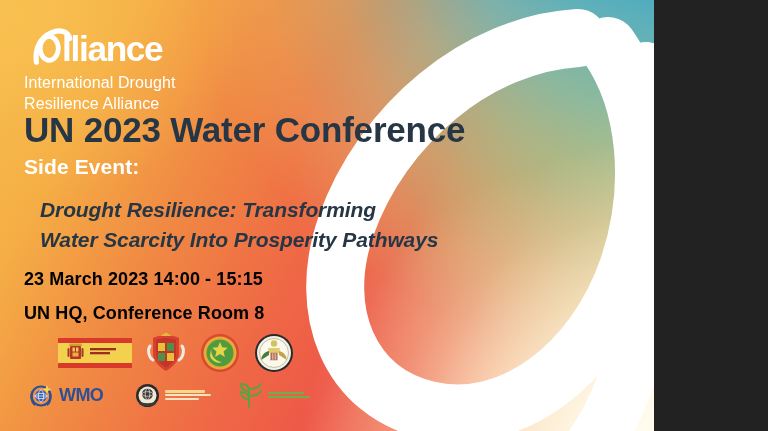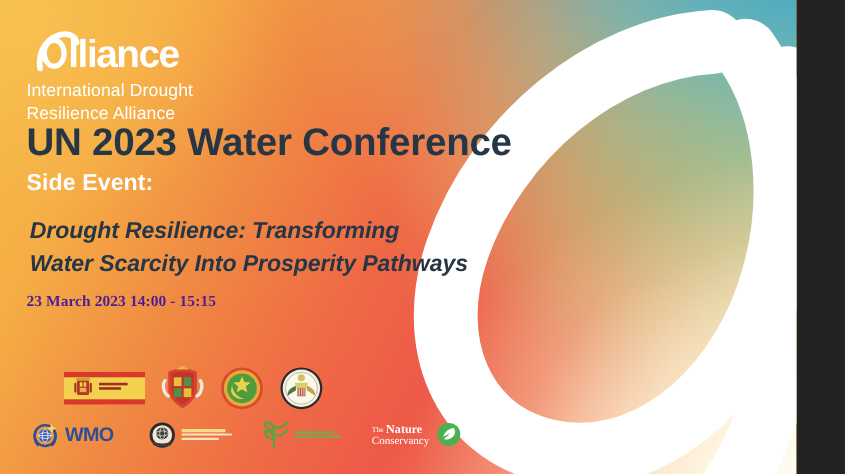--- a/index.html
+++ b/index.html
@@ -1,20 +1,20 @@
 <!DOCTYPE html>
 <html><head>
 <meta charset="utf-8">
 <title>UN 2023 Water Conference Side Event Banner</title>
 <style>
   html,body{margin:0;padding:0;background:#222;}
   *{box-sizing:border-box;}
   #banner{
     position:relative;
-    width:724px;height:431px;
+    width:654px;height:431px;
     overflow:hidden;
     font-family:"Liberation Sans","DejaVu Sans",sans-serif;
     background:#f0a73c;
   }
 
   
   .bg-layer{position:absolute;inset:0;}
   .bg-base{
     background:linear-gradient(118deg,
       #f6bb4a 0%,
@@ -100,37 +100,36 @@
     white-space:nowrap;
   }
   .h-sideevent{
     position:absolute;left:24px;top:155px;
     color:#ffffff;
     font-size:21px;
     font-weight:bold;
     letter-spacing:.1px;
   }
   .h-title{
-    position:absolute;left:27px;top:195px;
+    position:absolute;left:40px;top:195px;
     color:#263645;
     font-size:21px;
     font-weight:bold;
     font-style:italic;
     line-height:1.42;
     letter-spacing:-.1px;
     white-space:pre-line;
   }
   .meta{
     position:absolute;left:24px;top:262px;
-    color:#4c1d95;
-    font-size:14px;
+    color:#000000;
+    font-size:18px;
     font-weight:bold;
     line-height:1.9;
     letter-spacing:.1px;
-    font-family:Liberation Serif, serif;
   }
   .meta div{white-space:nowrap;}
 
   
   .gov-row{
     position:absolute;left:58px;top:331px;
     display:flex;align-items:center;gap:14px;height:44px;
   }
   .org-row{
     position:absolute;left:28px;top:379px;
@@ -189,20 +188,21 @@
 
     <div class="h-conference">UN 2023 Water Conference</div>
 
     <div class="h-sideevent">Side Event:</div>
 
     <div class="h-title">Drought Resilience: Transforming
 Water Scarcity Into Prosperity Pathways</div>
 
     <div class="meta">
       <div>23 March 2023 14:00 - 15:15</div>
+      <div>UN HQ, Conference Room 8</div>
     </div>
 
     <div class="gov-row">
 
       <div class="logo-item">
         <svg width="74" height="30" viewBox="0 0 74 30">
           <rect x="0" y="0" width="74" height="30" fill="#f3d04e"></rect>
           <rect x="0" y="0" width="74" height="5" fill="#d9392b"></rect>
           <rect x="0" y="25" width="74" height="5" fill="#d9392b"></rect>
           <g transform="translate(12,7)">
@@ -312,27 +312,16 @@
             <path d="M11 7 C16 7 20 5 22 2"></path>
             <path d="M11 14 C16 14 20 12 22 9"></path>
           </g>
         </svg>
         <div class="mini-lines">
           <div class="mini-line" style="width:36px;background:#6cb04c;"></div>
           <div class="mini-line" style="width:42px;background:#6cb04c;"></div>
         </div>
       </div>
 
-      <div class="logo-item">
-        <svg width="54" height="24" viewBox="0 0 54 24">
-          <text x="0" y="10" fill="#ffffff" font-family="Liberation Serif, serif" font-size="7">The</text>
-          <text x="13" y="11" fill="#ffffff" font-family="Liberation Serif, serif" font-size="11" font-weight="bold">Nature</text>
-          <text x="0" y="21" fill="#ffffff" font-family="Liberation Serif, serif" font-size="10">Conservancy</text>
-        </svg>
-        <svg width="22" height="22" viewBox="0 0 22 22">
-          <circle cx="11" cy="11" r="10.5" fill="#4caf50"></circle>
-          <path d="M15.5 5 C11 5.5 7 8.5 6 13 C8.5 12 10.5 11 12 9.5 C11 11.5 9 13.5 6.5 15 C9.5 16.5 14 15 16 11.5 C17.2 9.3 16.8 6.6 15.5 5 Z" fill="#ffffff"></path>
-        </svg>
-      </div>
     </div>
 
   </div>
 </div>
 
 </body></html>

